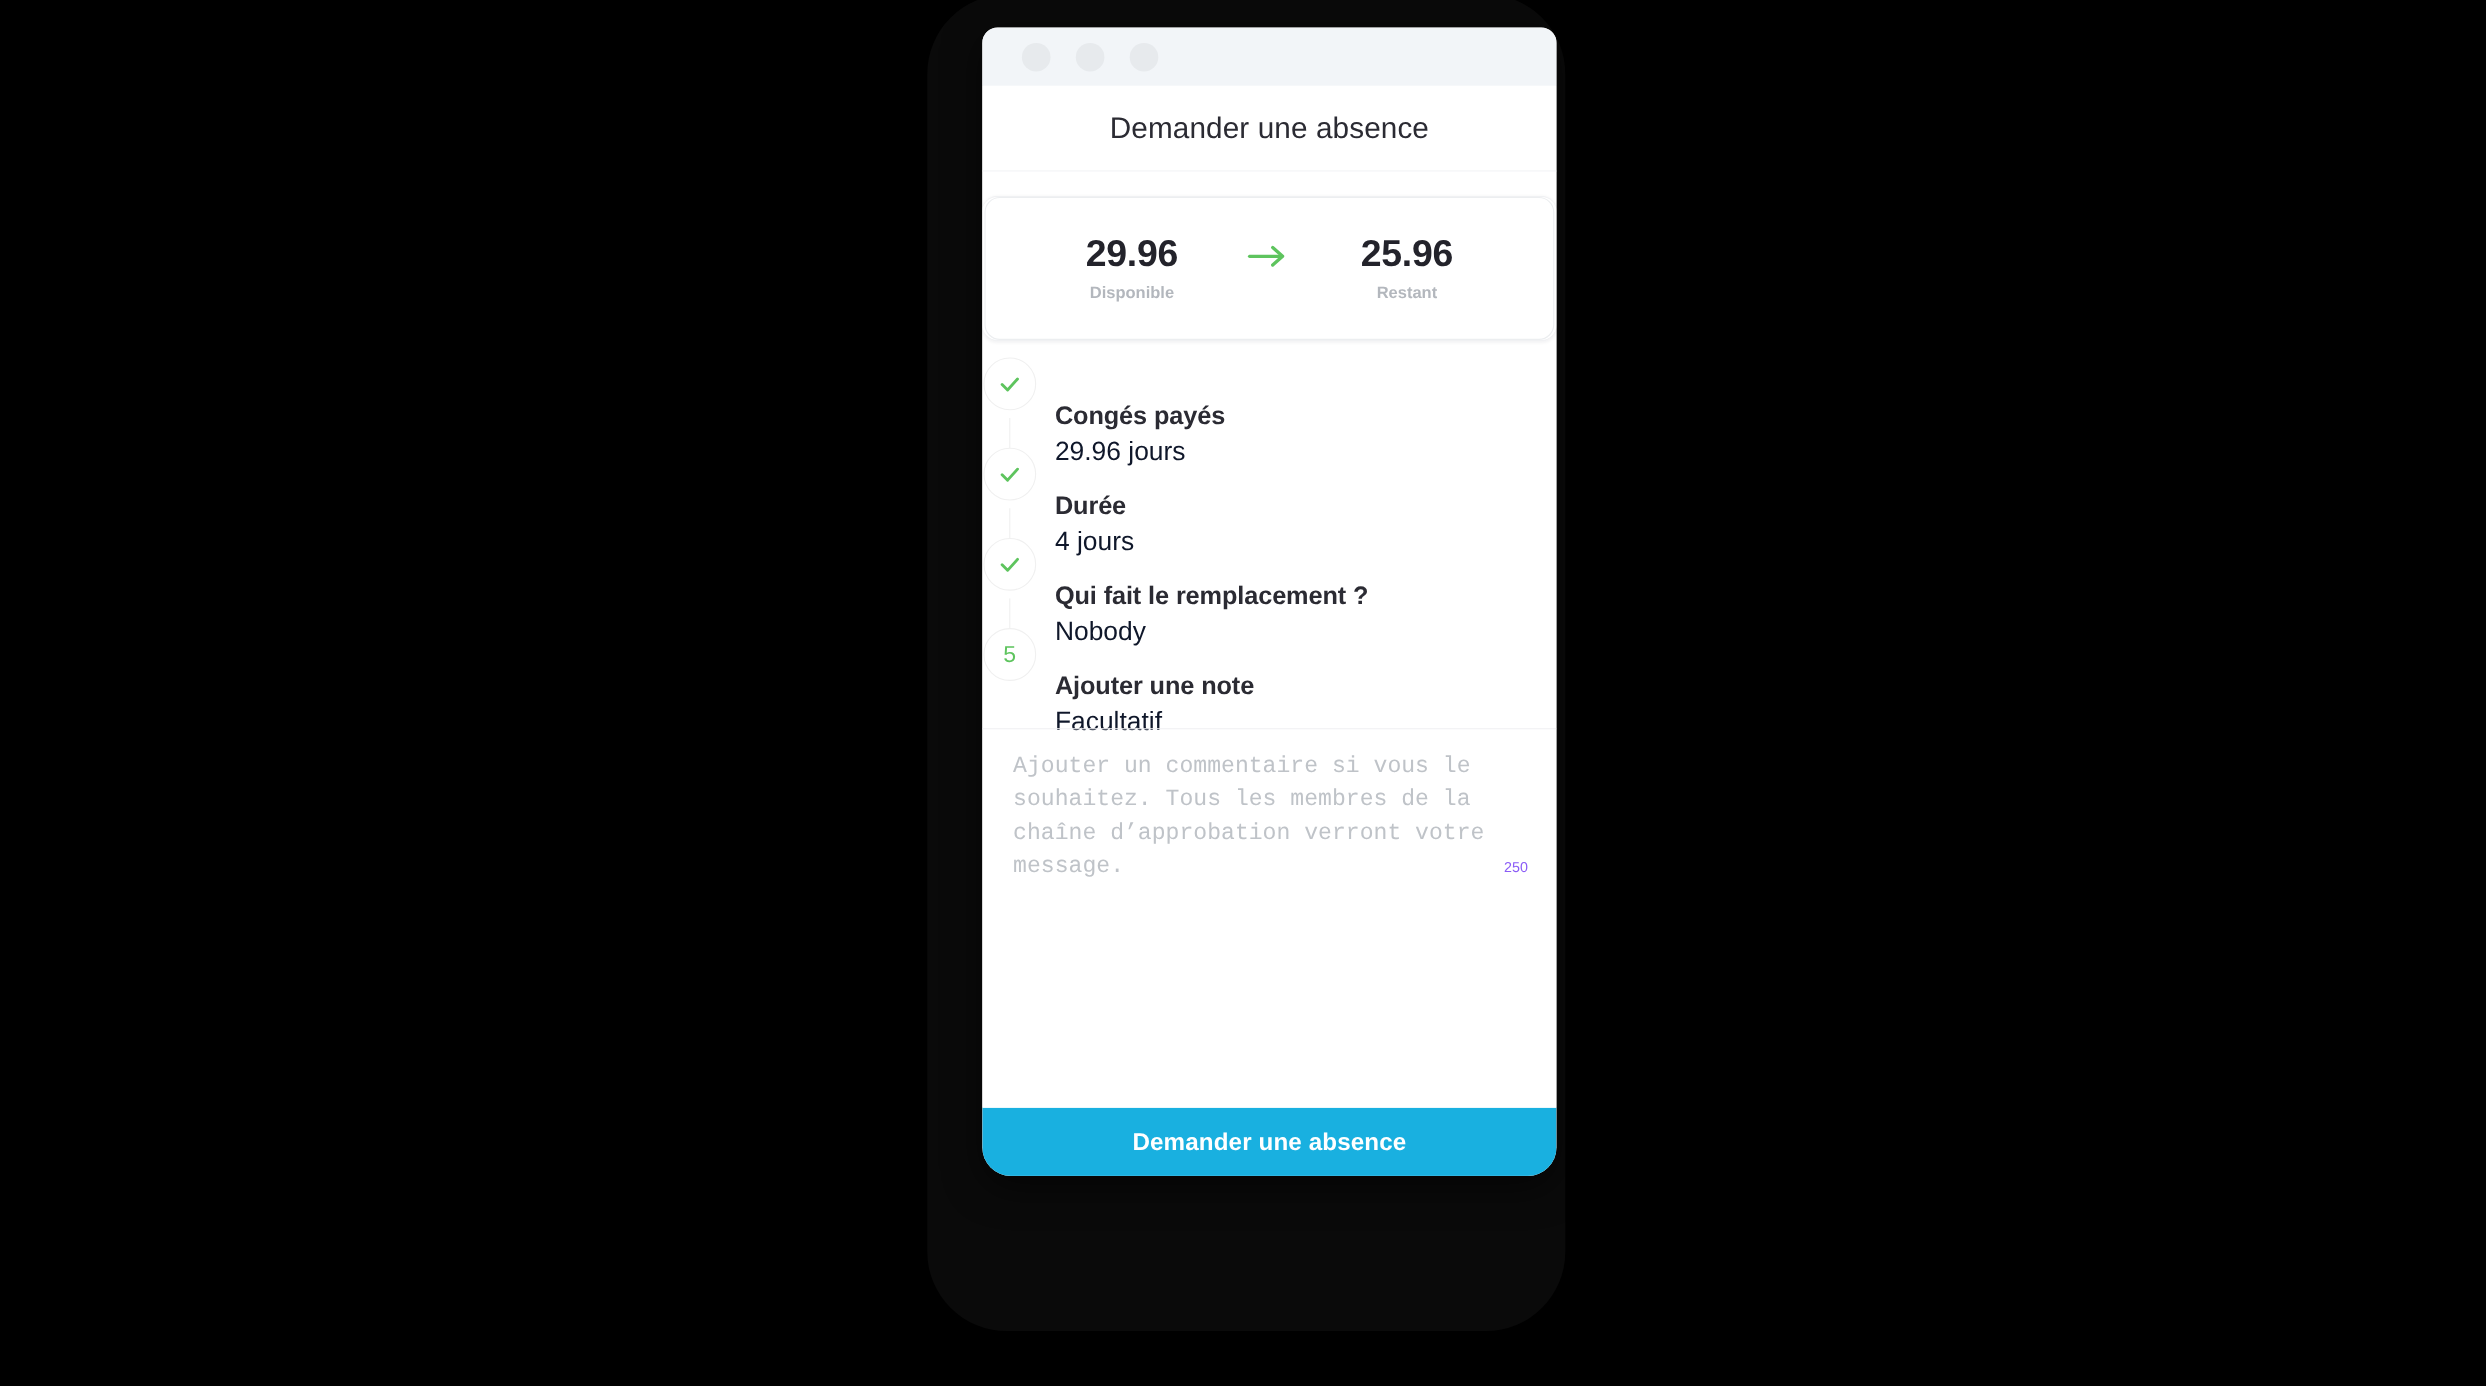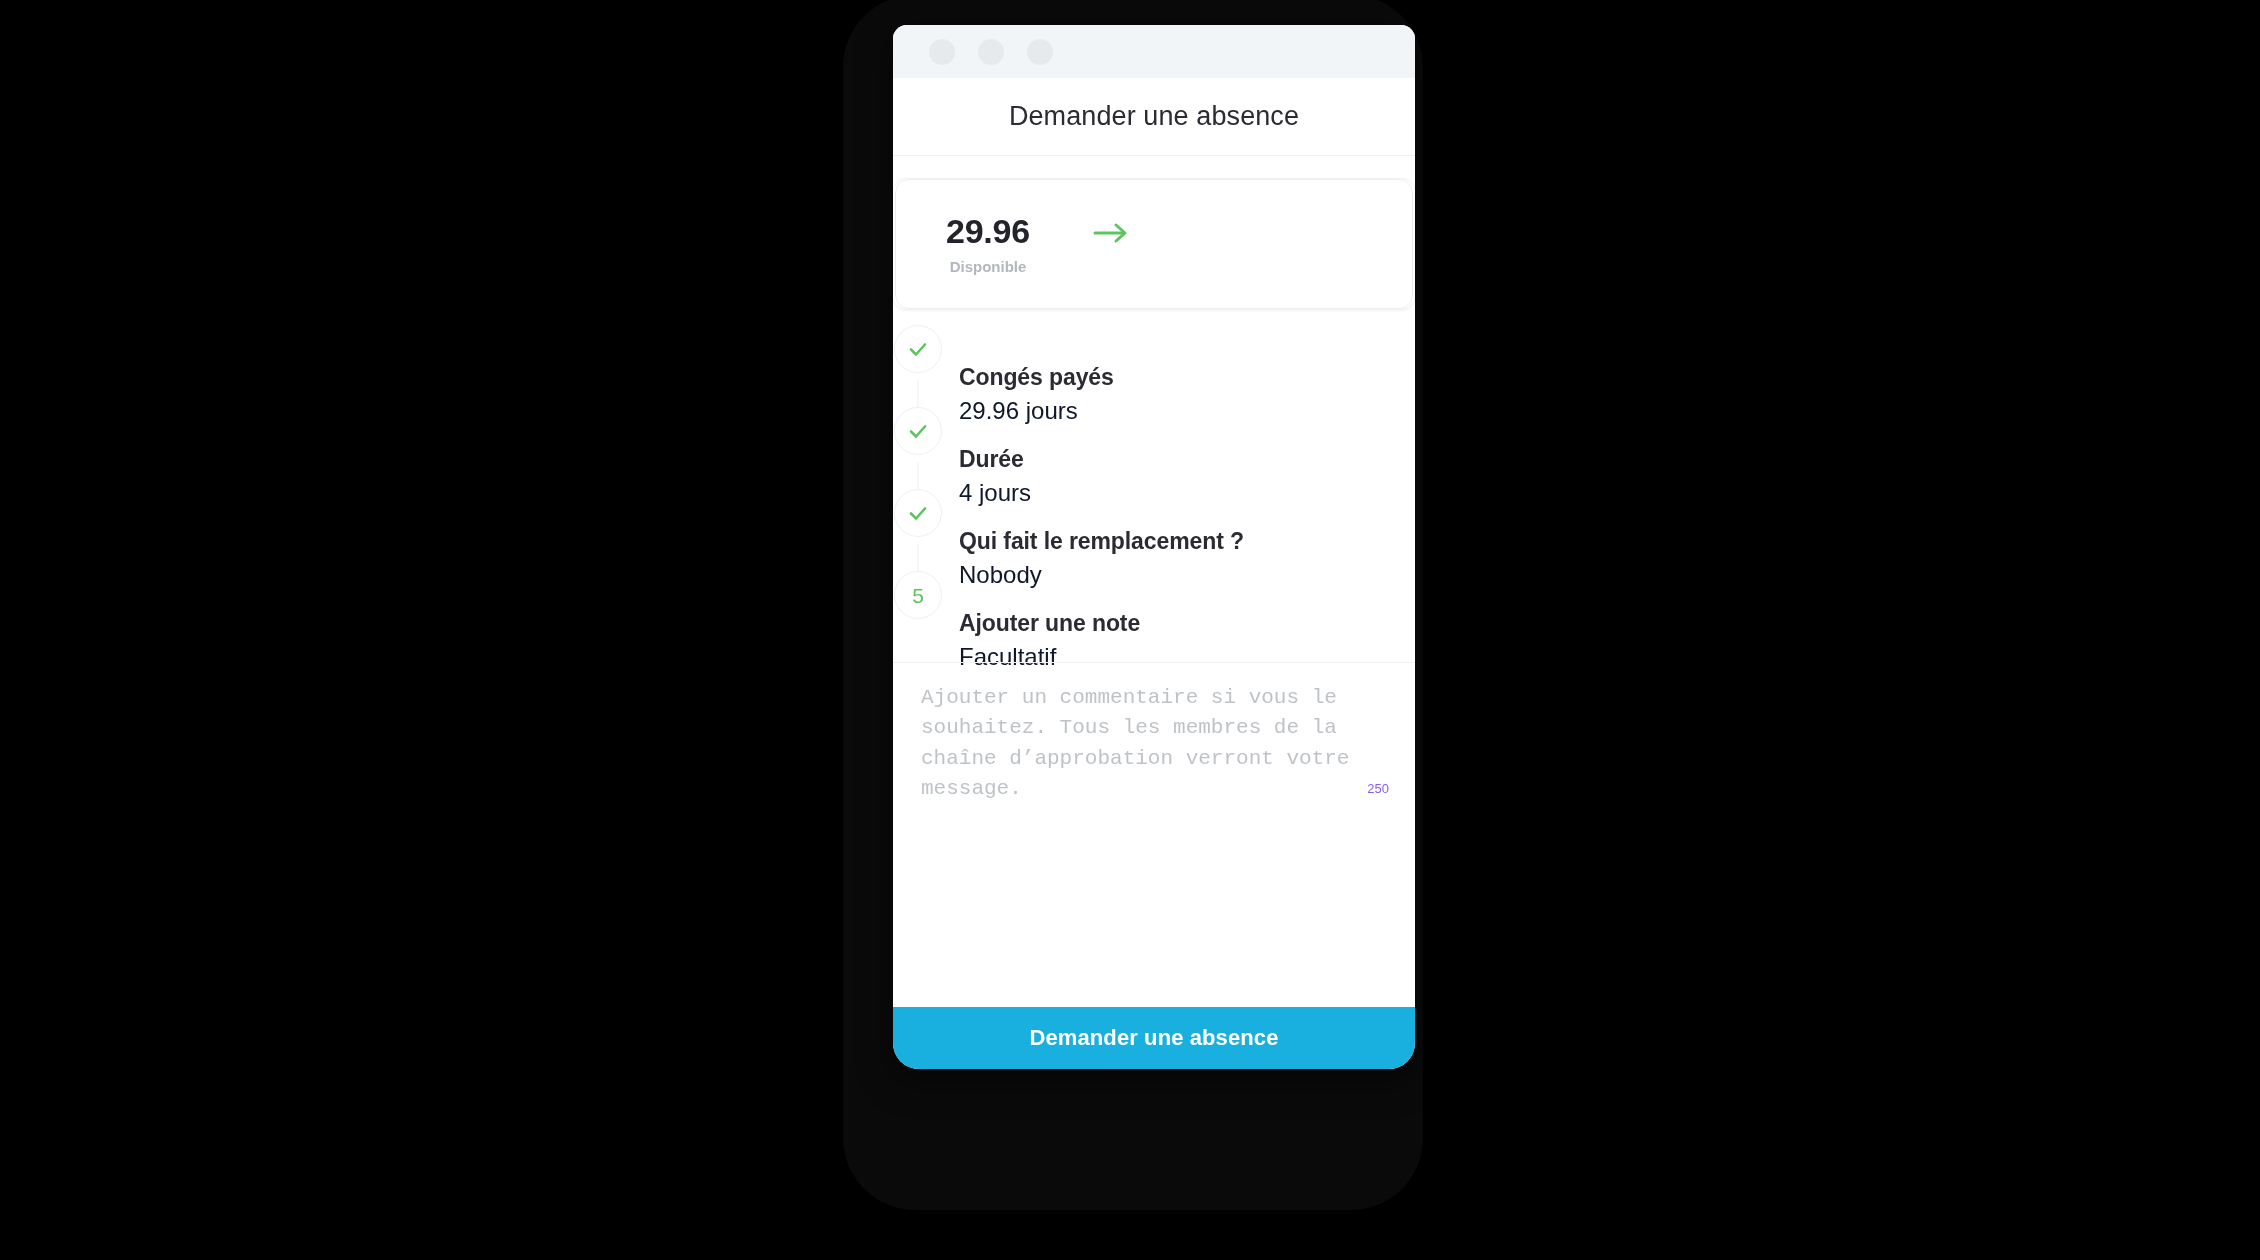--- a/index.html
+++ b/index.html
@@ -99,20 +99,21 @@
     margin: 22px 0 0 0;
     height: 132px;
     background: #ffffff;
     border: 1px solid #f0f1f3;
     border-left: none;
     border-right: none;
     border-radius: 14px;
     box-shadow: 0 1px 3px rgba(16,24,40,0.05);
     display: flex;
     align-items: center;
+    justify-content: center;
     position: relative;
     box-sizing: border-box;
   }
   
   .balance-card-frame {
     position: absolute;
     left: 2px; right: 2px; top: 0; bottom: 0;
     border: 1px solid #eceef0;
     border-radius: 14px;
     pointer-events: none;
@@ -280,20 +281,24 @@
           <div class="balance-label">Disponible</div>
         </div>
 
         <div class="balance-arrow">
           <svg width="42" height="22" viewBox="0 0 42 22" aria-hidden="true">
             <line x1="3" y1="11" x2="32" y2="11" stroke="#5ec45e" stroke-width="3" stroke-linecap="round"></line>
             <polyline points="24,3 33,11 24,19" fill="none" stroke="#5ec45e" stroke-width="3" stroke-linecap="round" stroke-linejoin="round"></polyline>
           </svg>
         </div>
 
+        <div class="balance-col">
+          <div class="balance-value">25.96</div>
+          <div class="balance-label">Restant</div>
+        </div>
       </div>
 
       <div class="steps">
 
         <div class="step-row">
           <div class="step-marker-col">
             <div class="step-circle">
               <svg width="24" height="24" viewBox="0 0 24 24" aria-hidden="true">
                 <polyline points="5,12.5 10,17.5 19,7.5" fill="none" stroke="#5ec45e" stroke-width="2.6" stroke-linecap="round" stroke-linejoin="round"></polyline>
               </svg>

